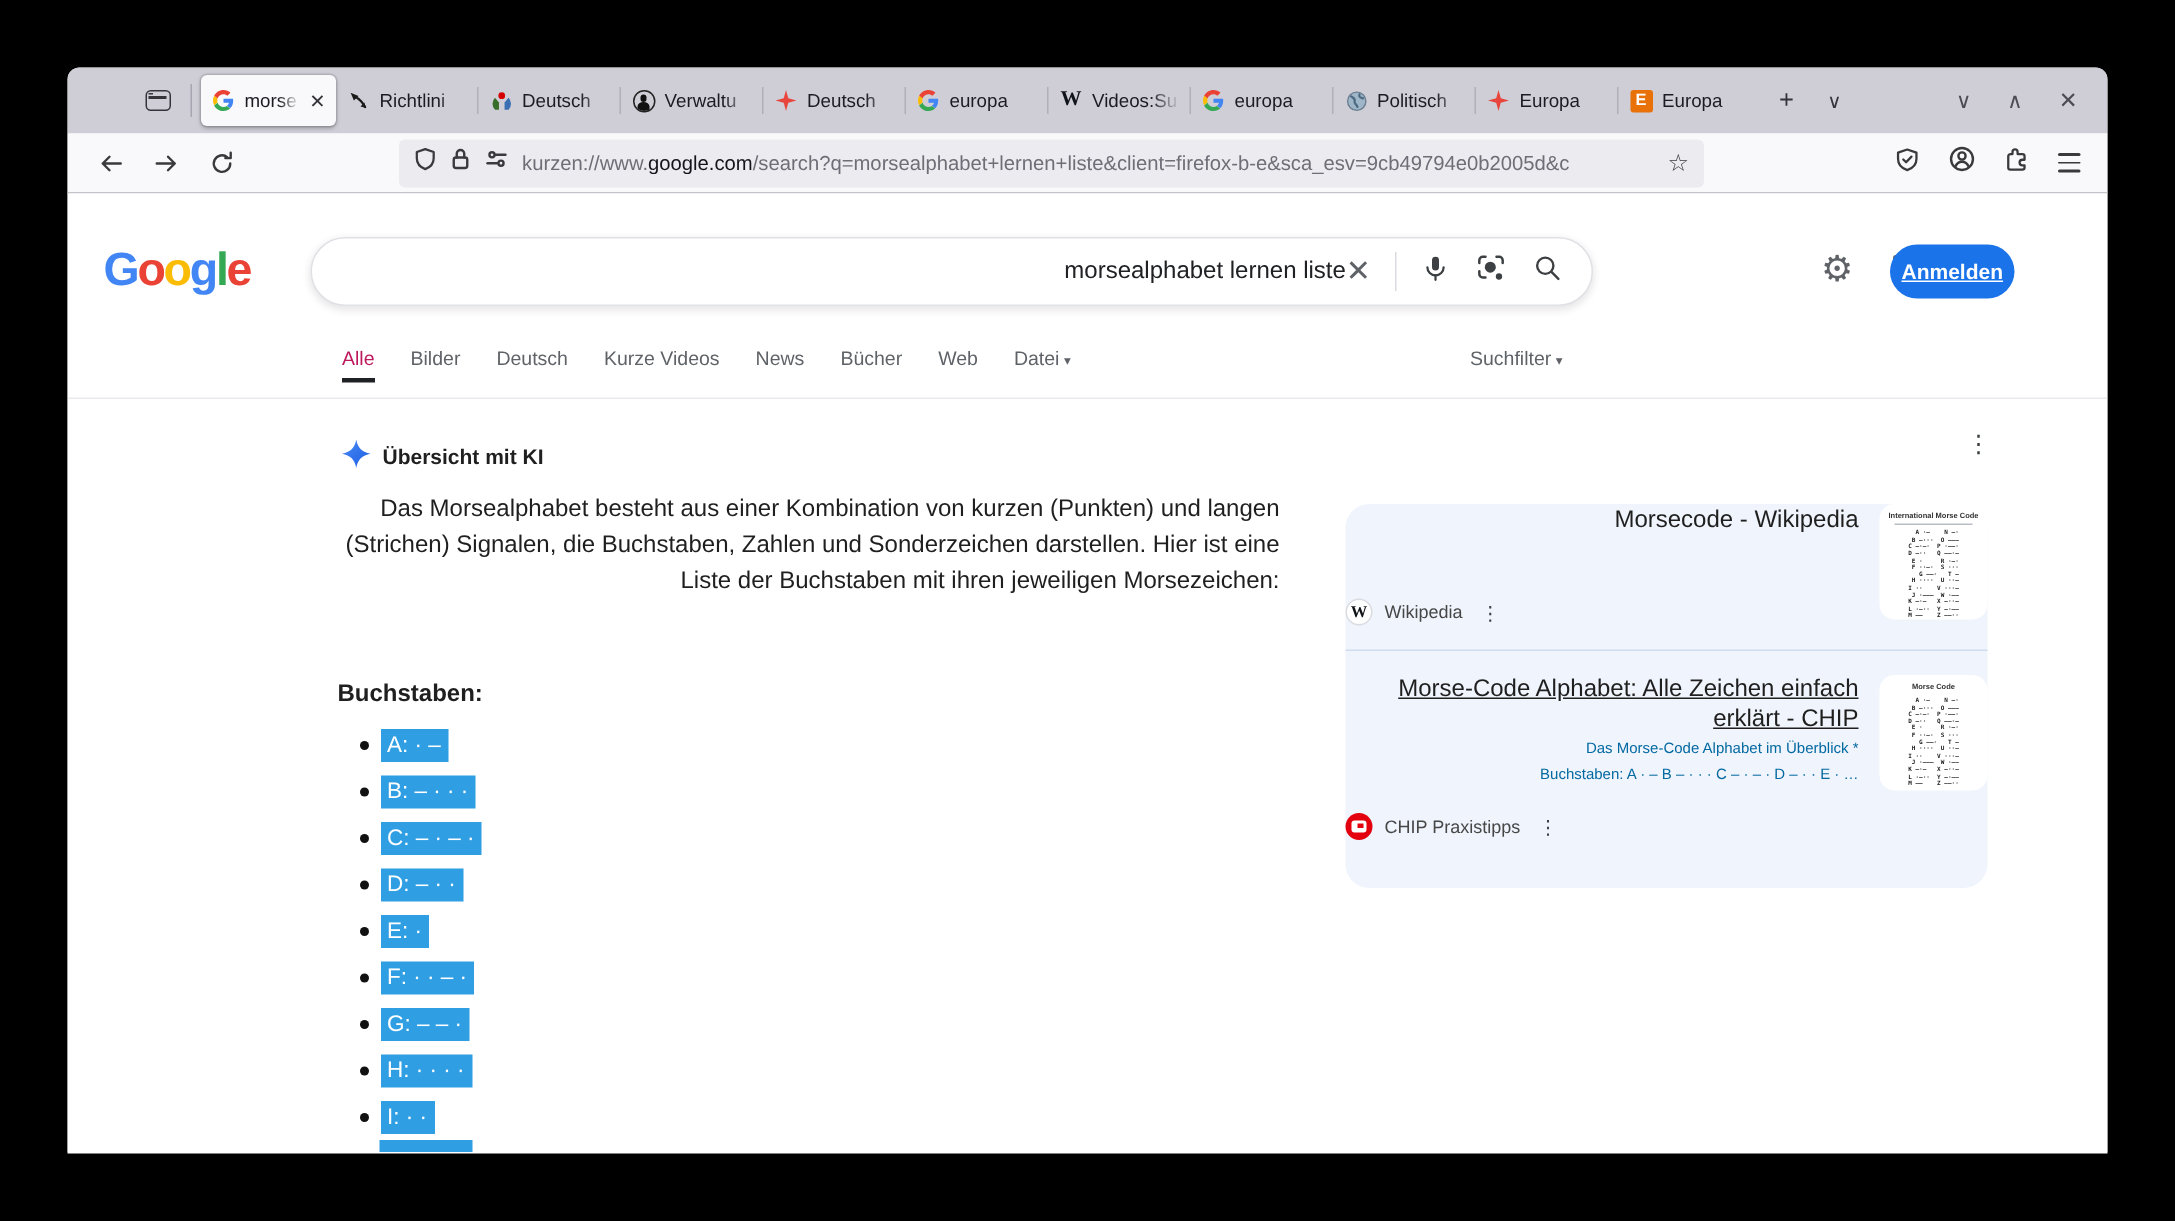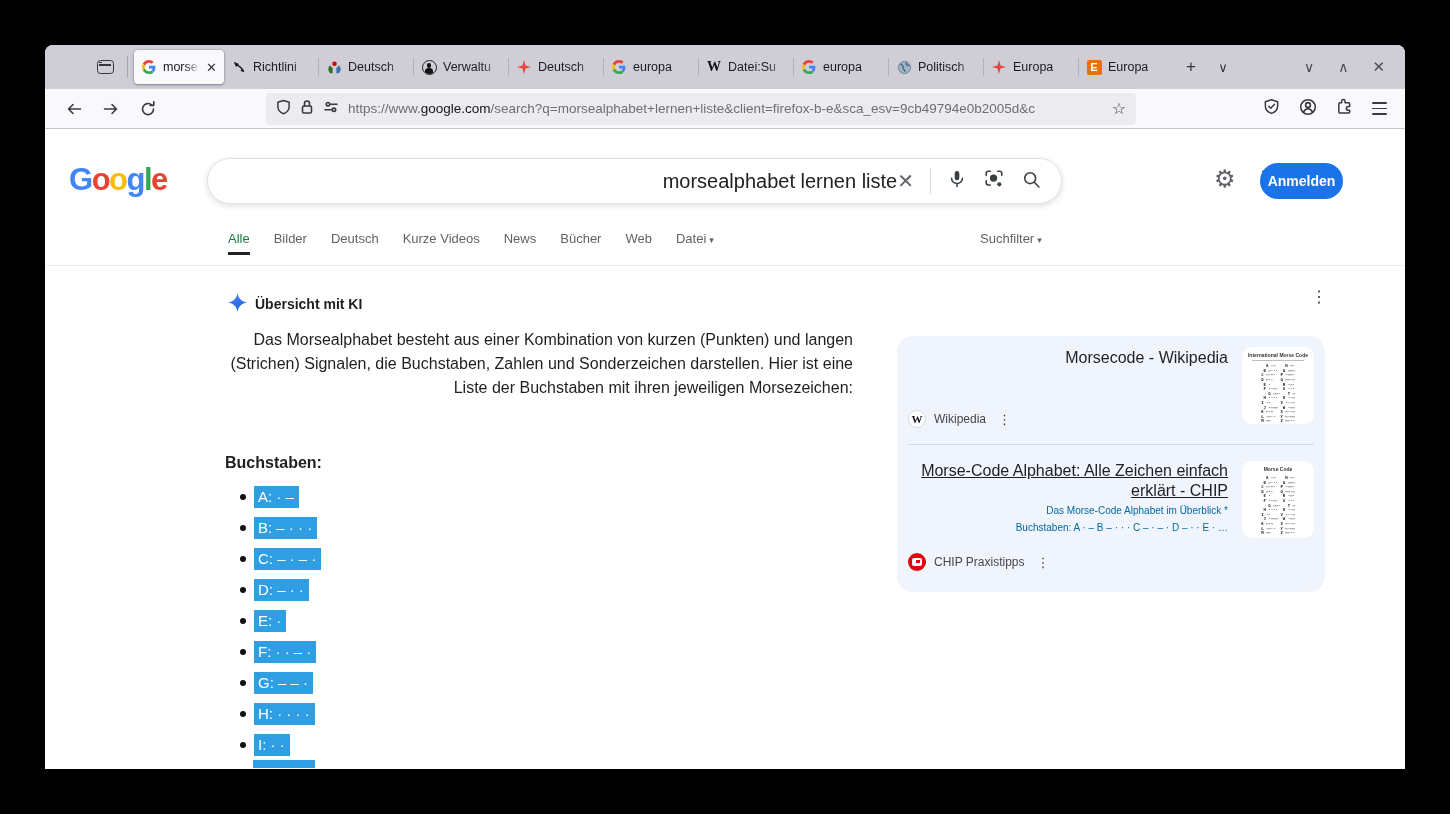--- a/index.html
+++ b/index.html
@@ -61,34 +61,34 @@
   .viewport { position:relative; width:1360px; height:639px; background:#fff; overflow:hidden;text-align:right; }
 
   .glogo { position:absolute; left:24px; top:33px; font-size:31px; font-weight:bold; letter-spacing:-1.5px; }
   .glogo span:nth-child(1){color:#4285F4}.glogo span:nth-child(2){color:#EA4335}
   .glogo span:nth-child(3){color:#FBBC05}.glogo span:nth-child(4){color:#4285F4}
   .glogo span:nth-child(5){color:#34A853}.glogo span:nth-child(6){color:#EA4335}
 
   .searchbox { position:absolute; left:162px; top:29px; width:855px; height:46px; background:#fff;
                border:1px solid #dfe1e5; border-radius:24px; display:flex; align-items:center;
                box-shadow:0 2px 5px 1px rgba(64,60,67,.12); }
-  .query { margin-left:29px; flex:1; font-size:20px; color:#202124; white-space:nowrap; overflow:hidden; }
+  .query { margin-left:29px; flex:1; font-size:16px; color:#202124; white-space:nowrap; overflow:hidden; }
   .sb-icons { display:flex; align-items:center; gap:16px; margin-right:19px; }
   .sb-clear { font-size:20px; color:#5f6368; line-height:1; }
   .sb-sep { width:1px; height:26px; background:#dadce0; }
 
   .hdr-gear { position:absolute; left:1169px; top:36px; font-size:24px; color:#5f6368; font-family:"DejaVu Sans",sans-serif; }
   .hdr-grid { position:absolute; left:1217px; top:41px; display:grid; grid-template-columns:repeat(3,4px); gap:3.5px; }
   .hdr-grid i { width:4px; height:4px; border-radius:50%; background:#5f6368; }
   .signin { position:absolute; left:1215px; top:34px; width:83px; height:36px; background:#1a73e8; color:#fff;
-            font-size:14px; font-weight:bold; border-radius:18px; display:flex; align-items:center; justify-content:center; }
+            font-size:14px; font-weight:bold; border-radius:18px; display:flex; align-items:center; justify-content:center;text-decoration:underline; }
 
   .navrow { position:absolute; left:183px; top:102px; display:flex; gap:24px; font-size:13px; color:#5f6368; align-items:center; }
   .navrow .ntab { white-space:nowrap; }
-  .navrow .ntab.active { color:#15803d; position:relative; }
+  .navrow .ntab.active { color:#be185d; position:relative; }
   .navrow .ntab.active::after { content:""; position:absolute; left:0; right:0; top:21px; height:3px; background:#202124; }
   .caret { font-size:9px; margin-left:3px; }
   .suchfilter { position:absolute; left:935px; top:102px; font-size:13px; color:#5f6368; }
   .pagedivider { position:absolute; left:0; right:0; top:136px; height:1px; background:#e8eaed; }
 
   .ai-spark { position:absolute; left:183px; top:164px; }
   .ai-label { position:absolute; left:210px; top:167px; font-size:14px; font-weight:bold; color:#1f1f1f; }
   .kebab { position:absolute; font-size:15px; color:#3c4043; letter-spacing:0; line-height:1; }
   .kebab.ai { left:1266px; top:160px; font-size:16px; }
 
@@ -96,21 +96,21 @@
   .list-heading { position:absolute; left:180px; top:325px; font-size:16px; font-weight:bold; color:#1f1f1f; }
 
   .morse-list { position:absolute; left:180px; top:352px; list-style:none; }
   .morse-list li { height:31px; display:flex; align-items:center; padding-left:15px; }
   .morse-list li::before { content:""; width:6px; height:6px; border-radius:50%; background:#111; margin-right:8px; flex:none; }
   .morse-list .sel { background:#2f9ee3; color:#fff; font-size:15px; padding:2px 5px 3px 4px; white-space:pre; }
   .partialbar { position:absolute; left:208px; top:631px; width:62px; height:14px; background:#2f9ee3; }
 
   
   .sidecard { position:absolute; left:852px; top:207px; width:428px; height:256px; background:#f0f4fc;
-              border-radius:16px; padding:11px; }
+              border-radius:16px; padding:0; }
   .sc-entry { display:flex; gap:14px; }
   .sc-left { flex:1; display:flex; flex-direction:column; min-width:0; }
   .sc-title { font-size:16px; color:#1f1f1f; line-height:20px; }
   .sc-title.underline { text-decoration:underline; }
   .sc-desc { font-size:10px; color:#0369a1; line-height:17px; margin-top:1px; white-space:nowrap; overflow:hidden; }
   .sc-source { display:flex; align-items:center; gap:8px; margin-top:auto; }
   .sc-source .sname { font-size:12px; color:#474747; }
   .sc-source .kebab { position:static; font-size:13px; margin-left:4px; }
   .src-ic { width:18px; height:18px; border-radius:50%; background:#fff; border:1px solid #dadce0;
             display:flex; align-items:center; justify-content:center; }
@@ -202,21 +202,21 @@
             <path fill="#34A853" d="M24 48c6.2 0 11.4-2 15.2-5.5l-7.6-5.9c-2.1 1.4-4.8 2.3-7.6 2.3-6.3 0-11.6-4.1-13.5-9.8l-7.9 6.2C6.5 42.6 14.6 48 24 48z"></path>
           </svg>
       </span>
       <span class="tlabel">europa</span>
     </div>
 
     <div class="tab bg">
       <span class="fav">
           <span class="fav-w">W</span>
         </span>
-      <span class="tlabel">Datei:Su</span>
+      <span class="tlabel">Videos:Su</span>
     </div>
 
     <div class="tab bg">
       <span class="fav">
         <svg width="14" height="14" viewBox="0 0 48 48">
             <path fill="#EA4335" d="M24 9.5c3.5 0 6.6 1.2 9.1 3.6l6.8-6.8C35.7 2.4 30.2 0 24 0 14.6 0 6.5 5.4 2.6 13.2l7.9 6.2C12.4 13.6 17.7 9.5 24 9.5z"></path>
             <path fill="#4285F4" d="M46.1 24.5c0-1.6-.1-3.1-.4-4.5H24v9h12.4c-.5 2.9-2.2 5.4-4.7 7l7.6 5.9c4.4-4.1 6.8-10.1 6.8-17.4z"></path>
             <path fill="#FBBC05" d="M10.5 28.6c-.5-1.5-.8-3-.8-4.6s.3-3.1.8-4.6l-7.9-6.2C.9 16.5 0 20.1 0 24s.9 7.5 2.6 10.8l7.9-6.2z"></path>
             <path fill="#34A853" d="M24 48c6.2 0 11.4-2 15.2-5.5l-7.6-5.9c-2.1 1.4-4.8 2.3-7.6 2.3-6.3 0-11.6-4.1-13.5-9.8l-7.9 6.2C6.5 42.6 14.6 48 24 48z"></path>
           </svg>
@@ -291,21 +291,21 @@
       </span>
       <span>
         <svg width="16" height="14" viewBox="0 0 16 14">
             <circle cx="5" cy="4.2" r="1.7" class="st"></circle>
             <path class="st" d="M7.5 4.2 H14"></path>
             <circle cx="11" cy="9.8" r="1.7" class="st"></circle>
             <path class="st" d="M2 9.8 H8.5"></path>
           </svg>
       </span>
       <span class="urltext">
-        <span class="url-dim">https://www.</span><span class="url-domain">google.com</span><span class="url-dim">/search?q=morsealphabet+lernen+liste&amp;client=firefox-b-e&amp;sca_esv=9cb49794e0b2005d&amp;c</span>
+        <span class="url-dim">kurzen://www.</span><span class="url-domain">google.com</span><span class="url-dim">/search?q=morsealphabet+lernen+liste&amp;client=firefox-b-e&amp;sca_esv=9cb49794e0b2005d&amp;c</span>
       </span>
       <span class="star-btn">☆</span>
     </div>
 
     <div class="tb-right">
       <span>
         <svg width="17" height="17" viewBox="0 0 18 18">
             <path class="st" d="M9 1.8 L15.5 4 V8.5 C15.5 13 11.8 15.4 9 16.3 C6.2 15.4 2.5 13 2.5 8.5 V4 Z"></path>
             <path class="st" d="M6.2 8.8 L8.2 10.8 L12 6.8"></path>
           </svg>

